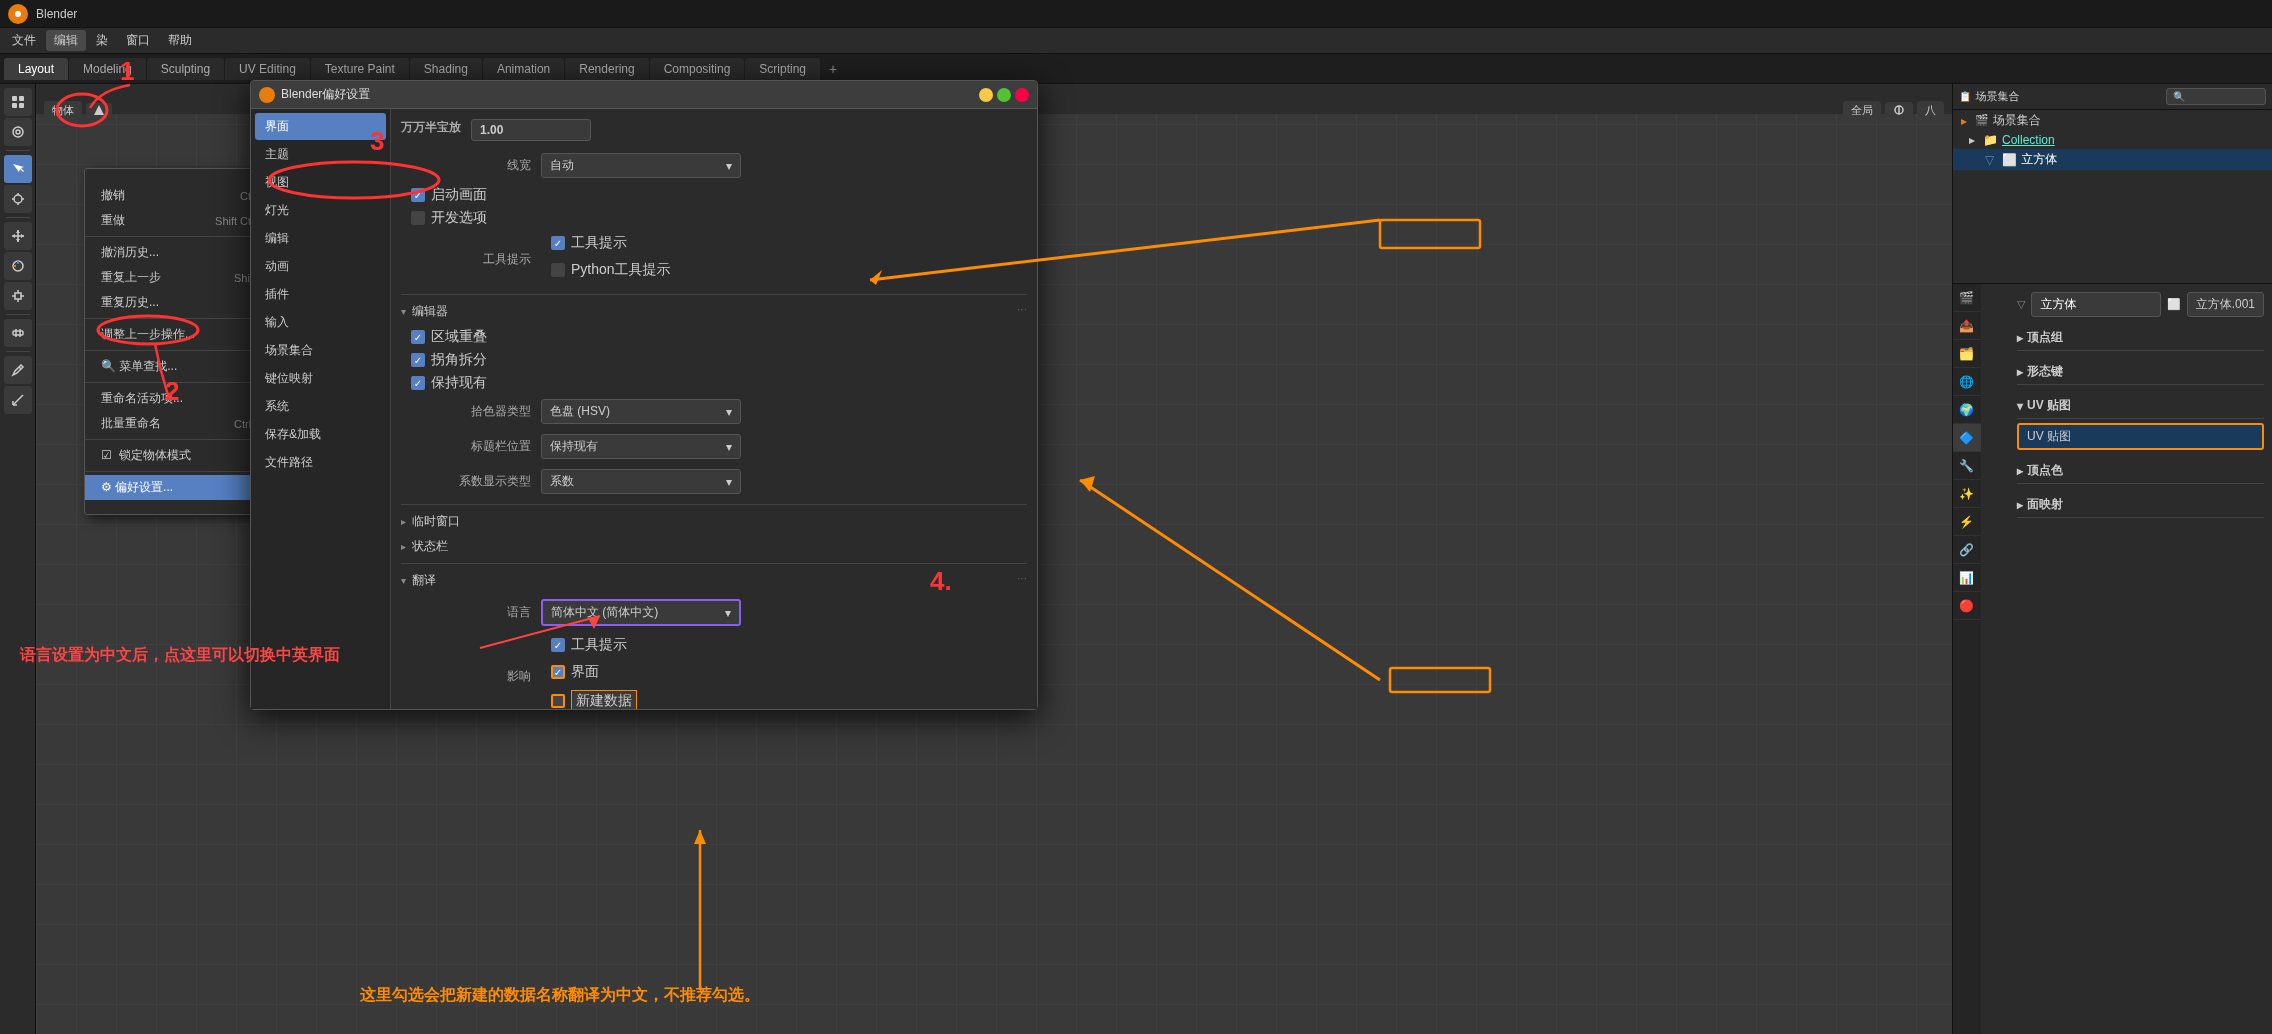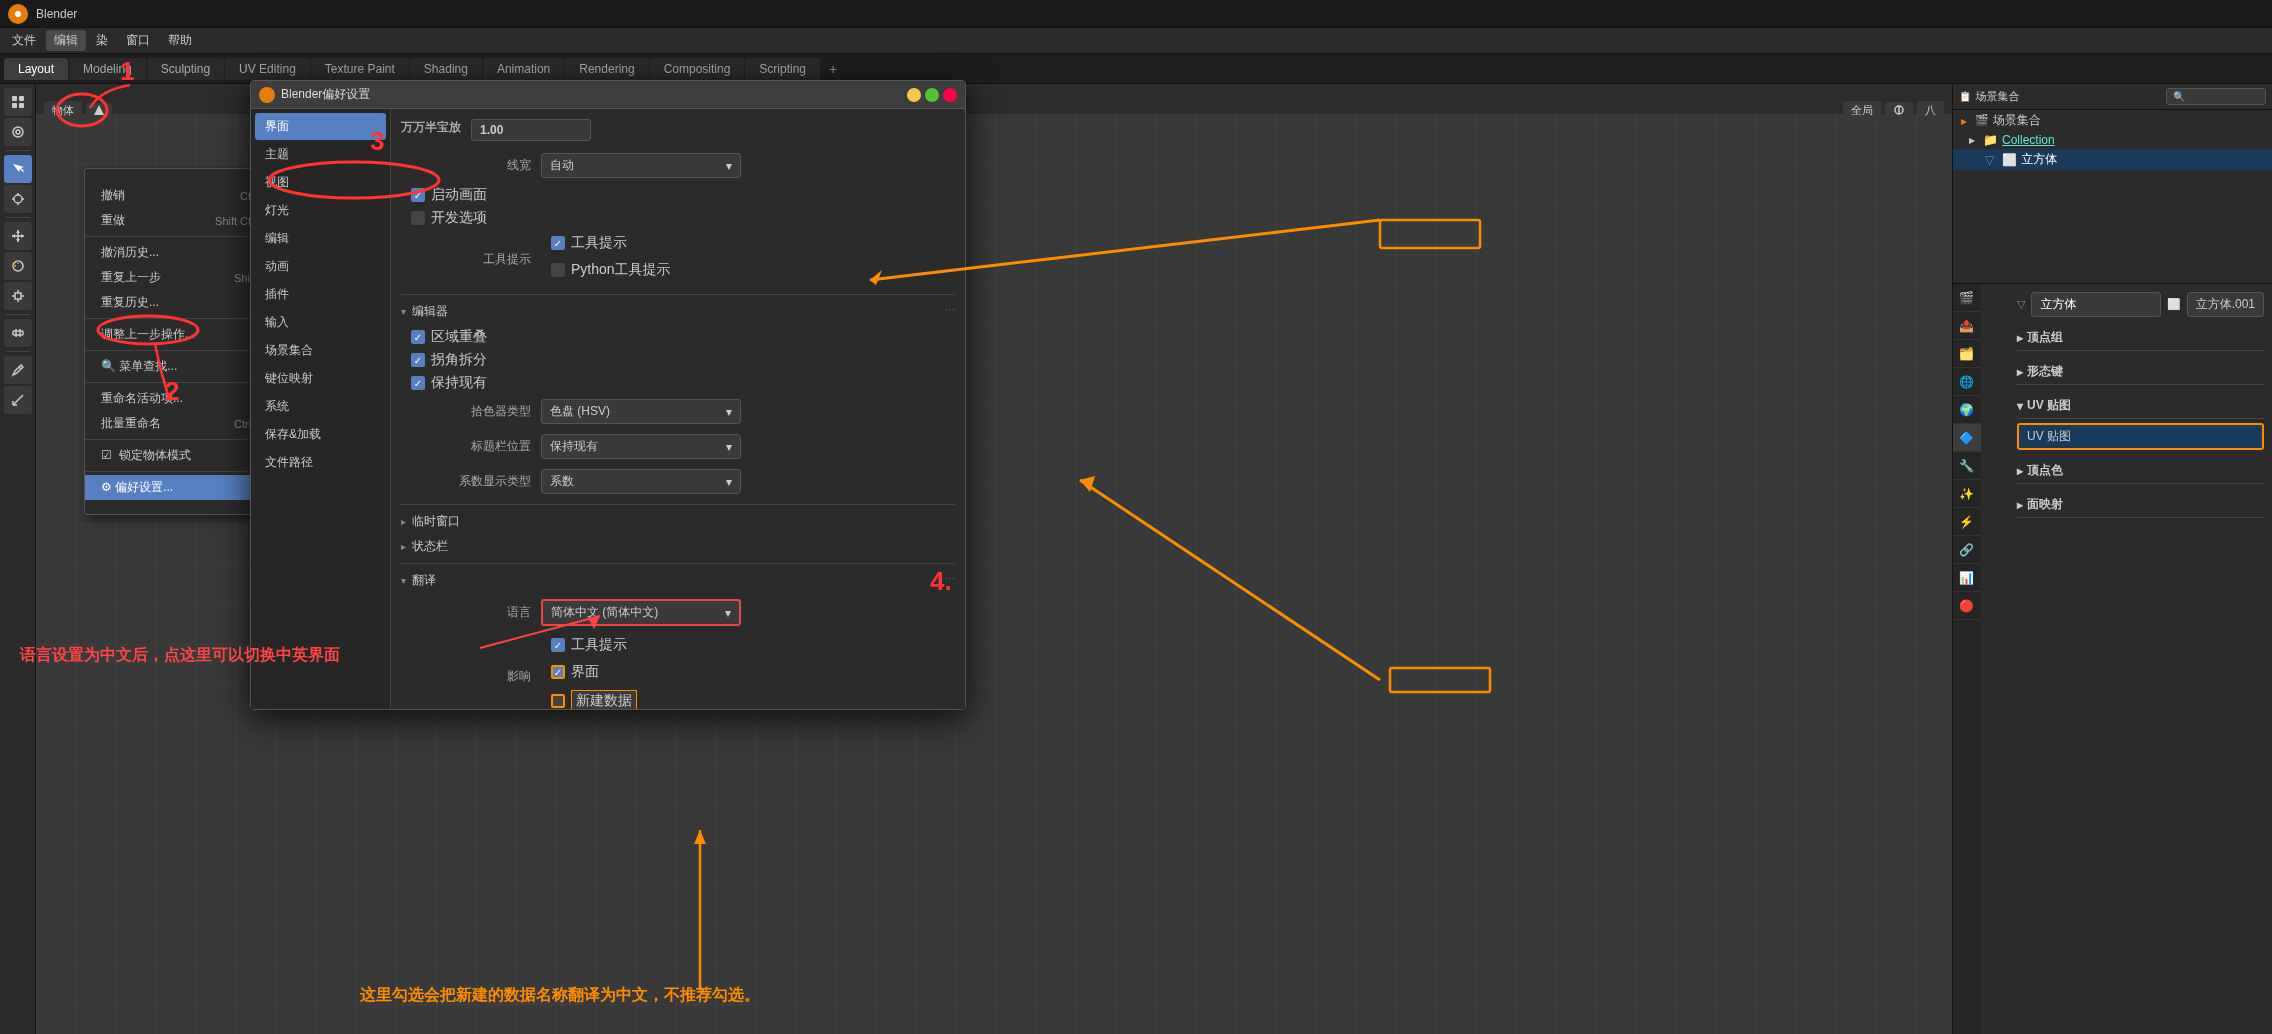--- a/index.html
+++ b/index.html
@@ -151,21 +151,21 @@
       position: absolute;
       top: 140px; left: 200px;
       width: 600px; height: 500px;
     }
     .cube-svg { width: 100%; height: 100%; }
 
     
     #pref-dialog {
       position: absolute;
       top: 80px; left: 250px;
-      width: 716px;
+      width: 788px;
       background: #2b2b2b;
       border: 1px solid #555;
       border-radius: 4px;
       z-index: 100;
       box-shadow: 0 8px 32px rgba(0,0,0,0.8);
     }
     #pref-titlebar {
       height: 28px;
       background: #3d3d3d;
       display: flex;
@@ -869,21 +869,21 @@
       <hr class="section-divider">
 
       <div class="pref-section-header">
         <span class="arrow">▾</span>
         <span>翻译</span>
         <div class="section-dots" style="margin-left:auto;">···</div>
       </div>
 
       <div class="pref-row">
         <span class="pref-label">语言</span>
-        <div class="pref-dropdown" style="border: 2px solid #ef4444;">
+        <div class="pref-dropdown" style="border: 2px solid #8b5cf6;">
           <span>简体中文 (简体中文)</span>
           <span>▾</span>
         </div>
       </div>
 
       <div class="pref-row">
         <span class="pref-label">影响</span>
         <div style="display:flex;flex-direction:column;gap:4px;">
           <div class="pref-checkbox-row">
             <div class="pref-checkbox">✓</div>

